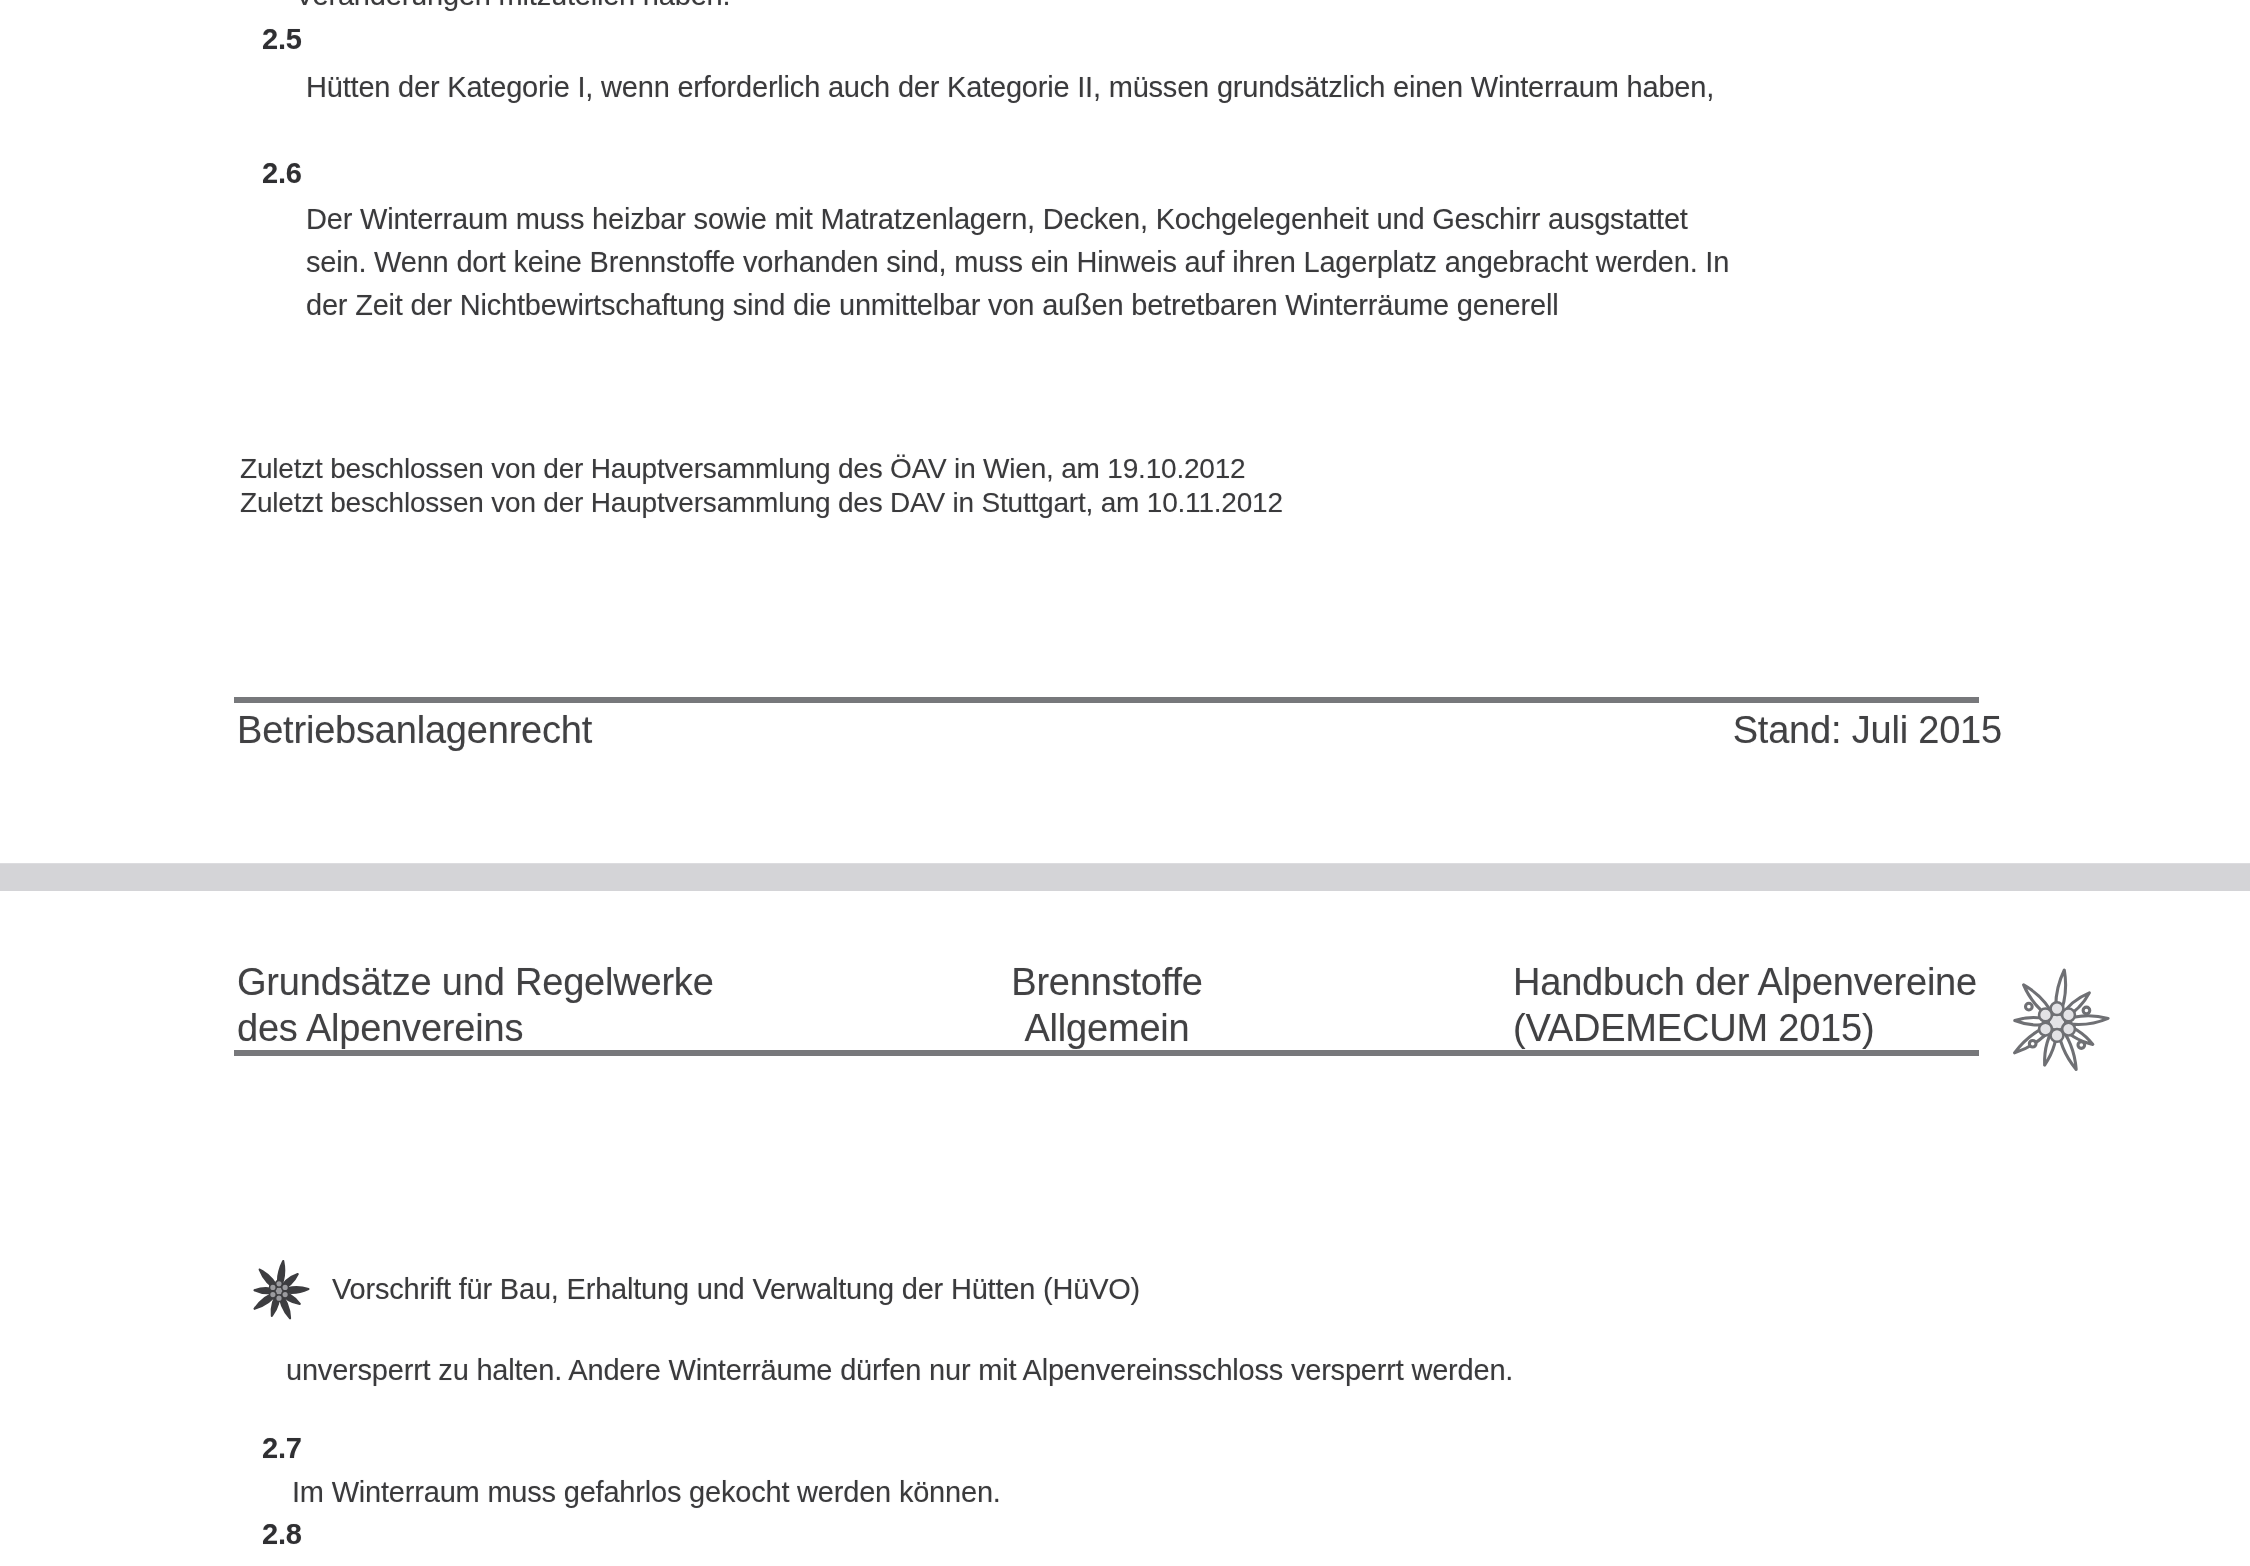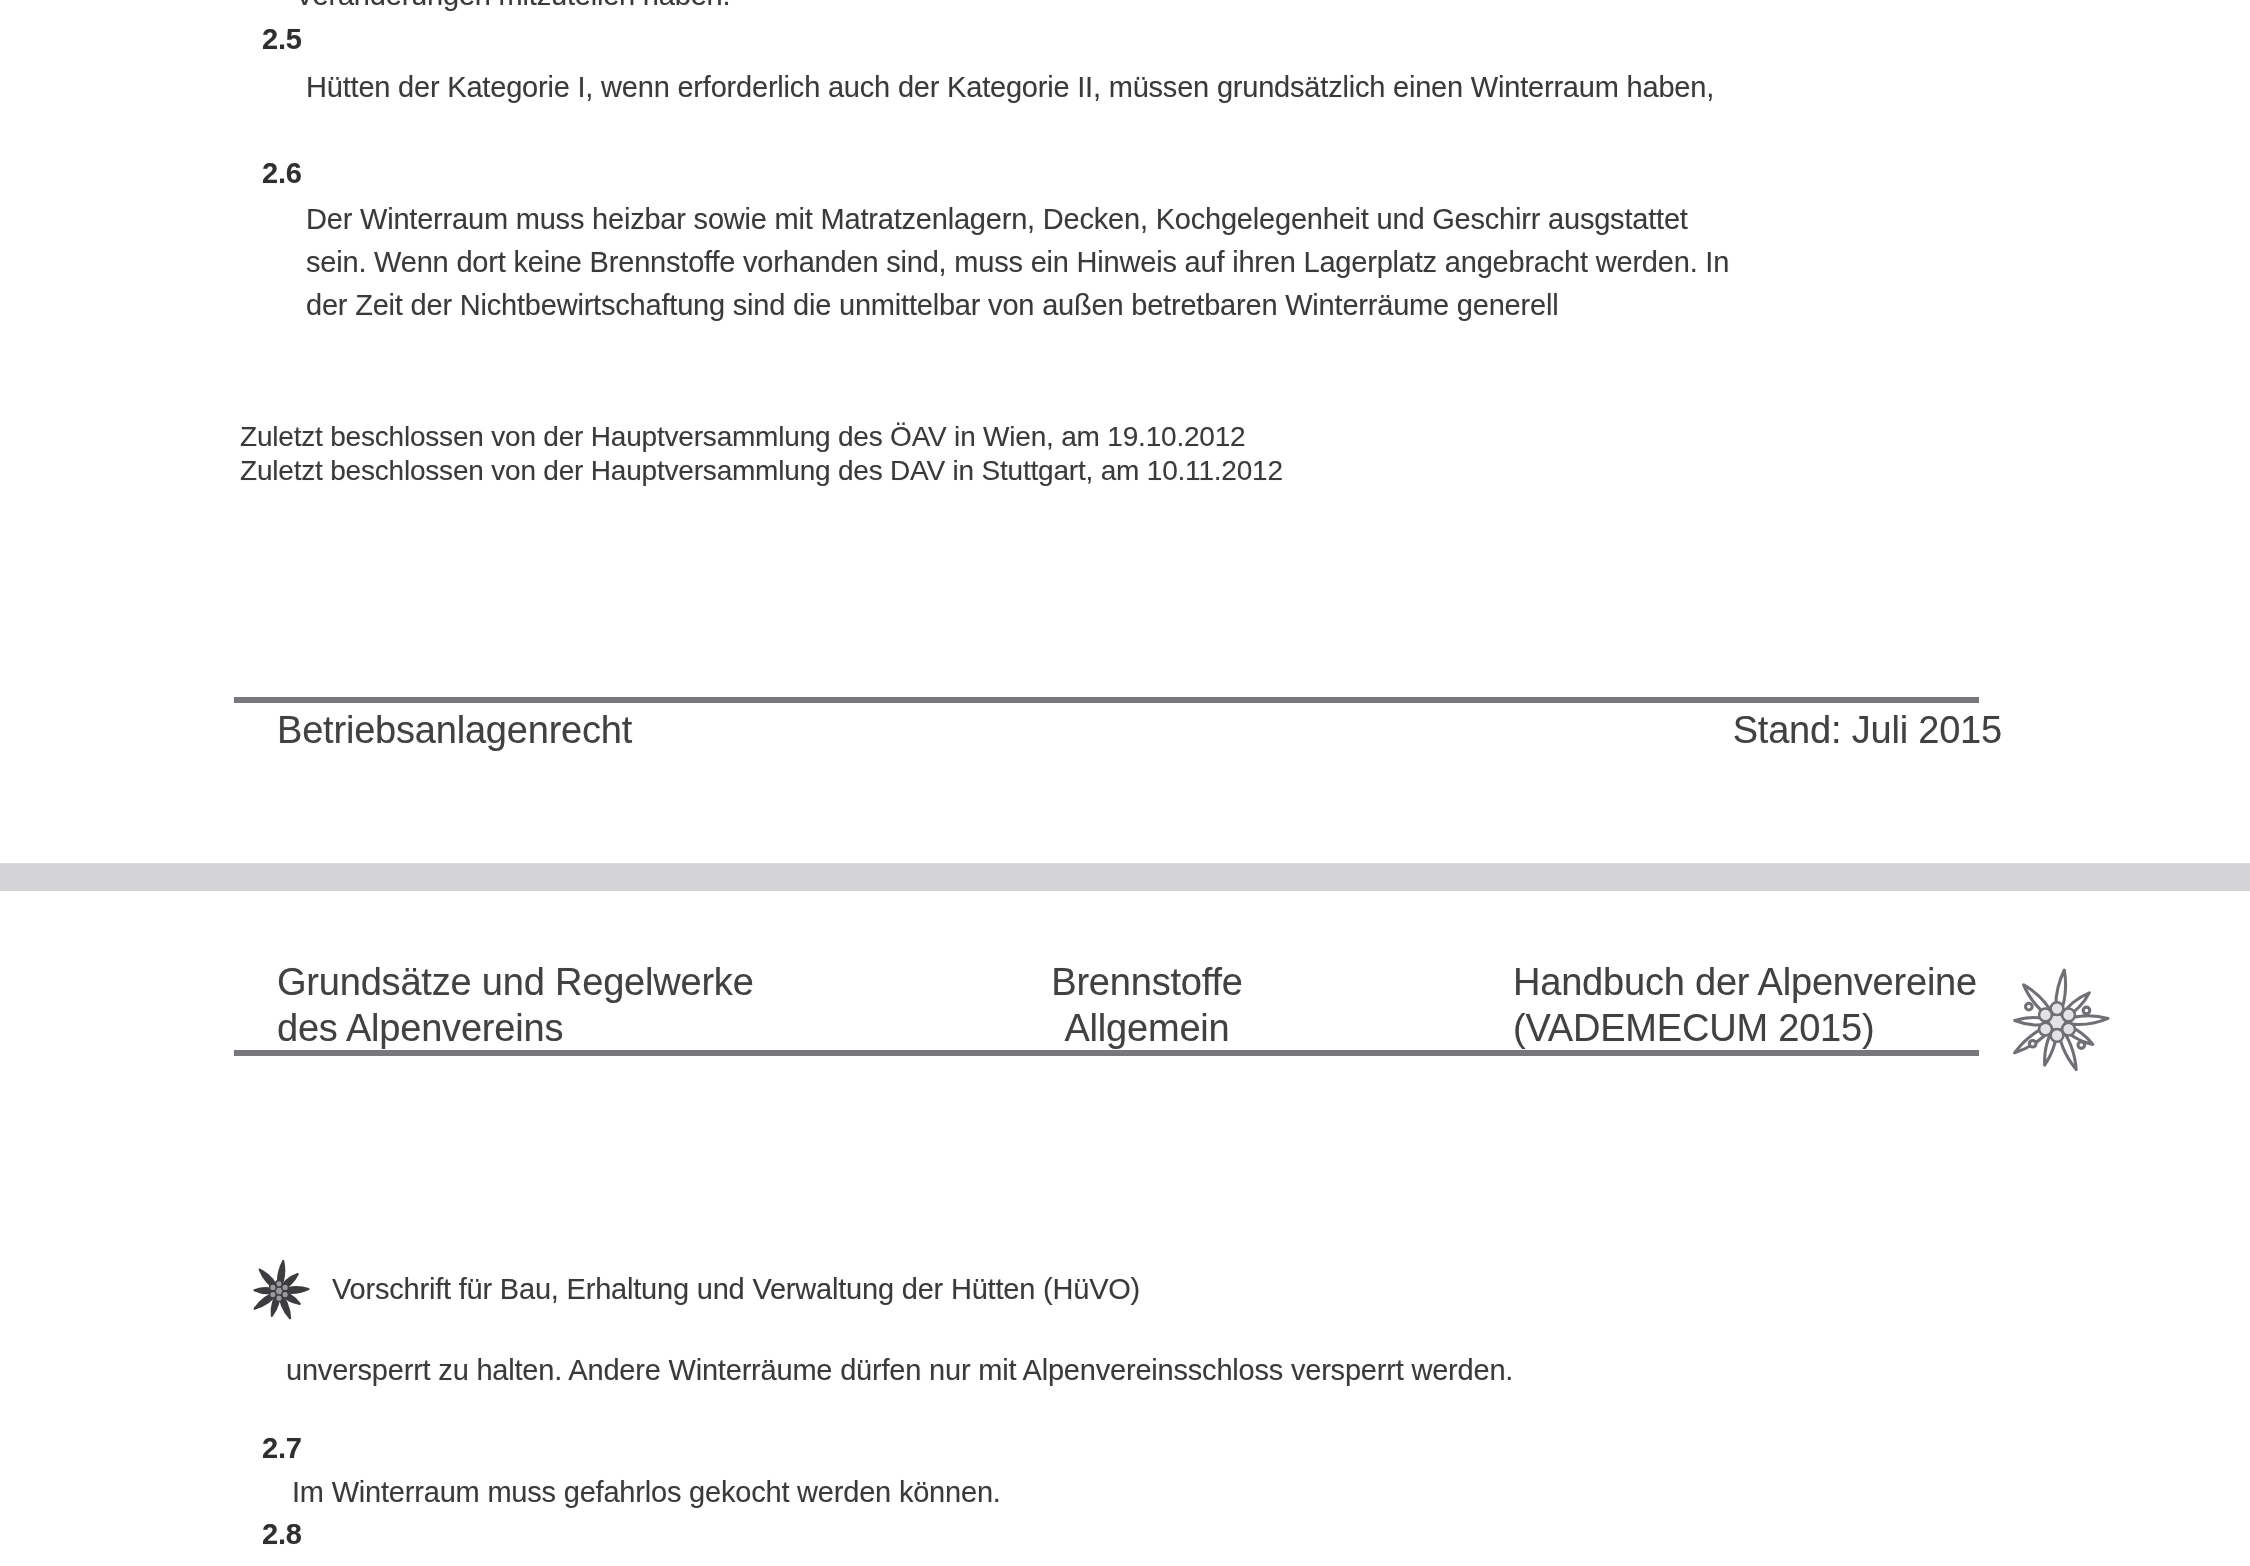--- a/index.html
+++ b/index.html
@@ -6,24 +6,24 @@
   .shot{position:relative;width:2250px;height:1566px;background:#4c1d95;overflow:hidden;
         font-family:"Liberation Sans",sans-serif;color:#3a3a3c;}
   .abs{position:absolute;white-space:nowrap;}
   .body-text{font-size:29px;line-height:42px;letter-spacing:-0.2px;color:#3a3a3c;
              text-shadow:0 0 1px rgba(58,58,60,.28);}
   .num{font-weight:bold;color:#2f2f32;}
   .para div{white-space:nowrap;}
   .para{line-height:43px;margin-left:12px;}
   .small-block div{white-space:nowrap;}
   .small-block{font-size:28px;line-height:34px;letter-spacing:-0.2px;
-               text-shadow:0 0 1px rgba(58,58,60,.28);}
+               text-shadow:0 0 1px rgba(58,58,60,.28);margin-top:32px;}
   .rule{position:absolute;height:6px;background:#77787b;}
   .big-text{font-size:38px;line-height:46px;color:#414143;letter-spacing:-0.2px;
-            text-shadow:0 0 1px rgba(65,65,67,.25);margin-left:40px;}
+            text-shadow:0 0 1px rgba(65,65,67,.25);}
   .sep-bar{position:absolute;left:0;width:2250px;height:28px;background:#d4d4d7;
            border-top:1px solid #dcdcdf;}
   .page{position:absolute;left:0;width:2250px;overflow:hidden;background:#fff;}
   .center-col{text-align:center;}
   .right-col{text-align:left;}
   svg{display:block;}
 </style>
 </head>
 <body>
 

